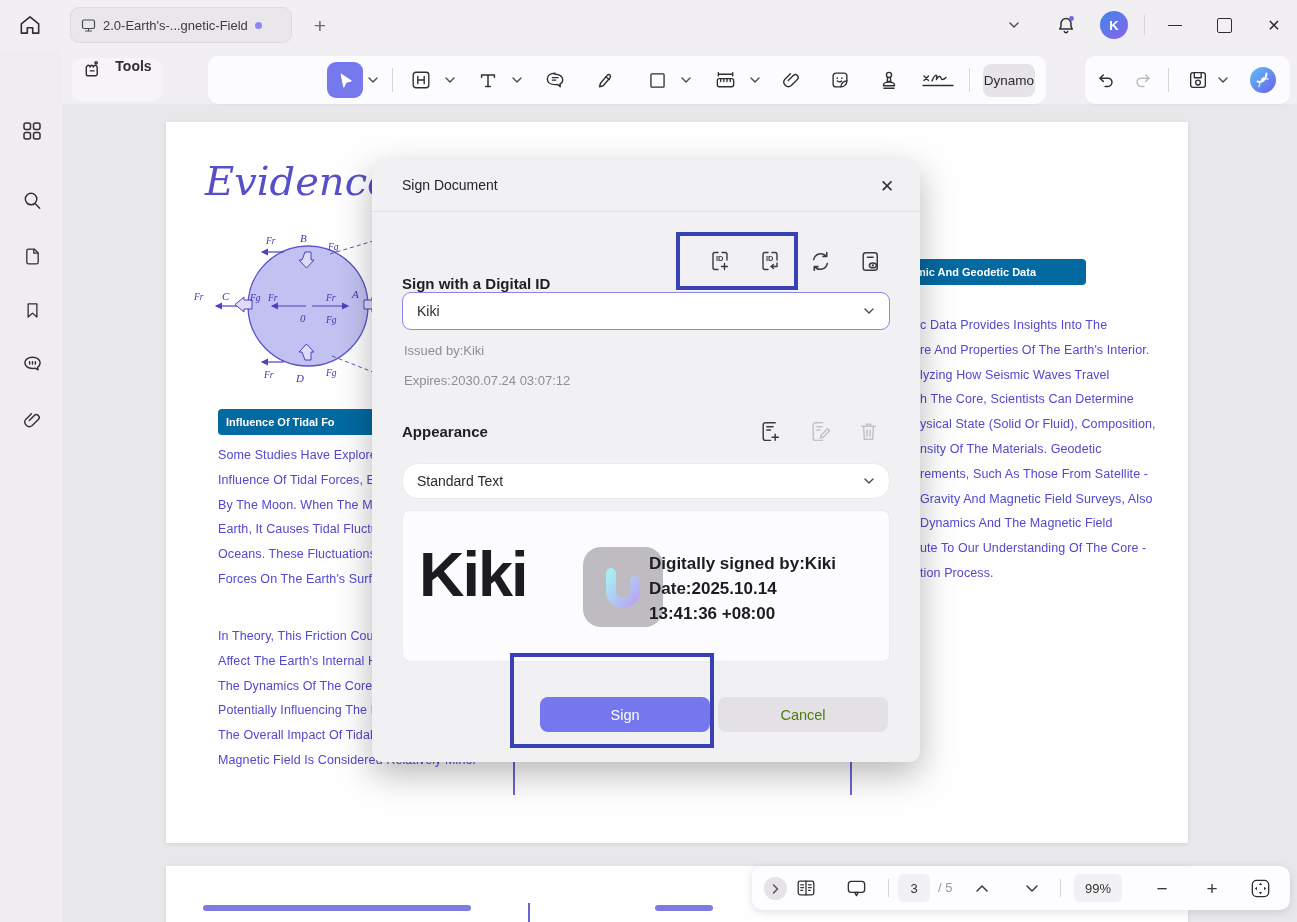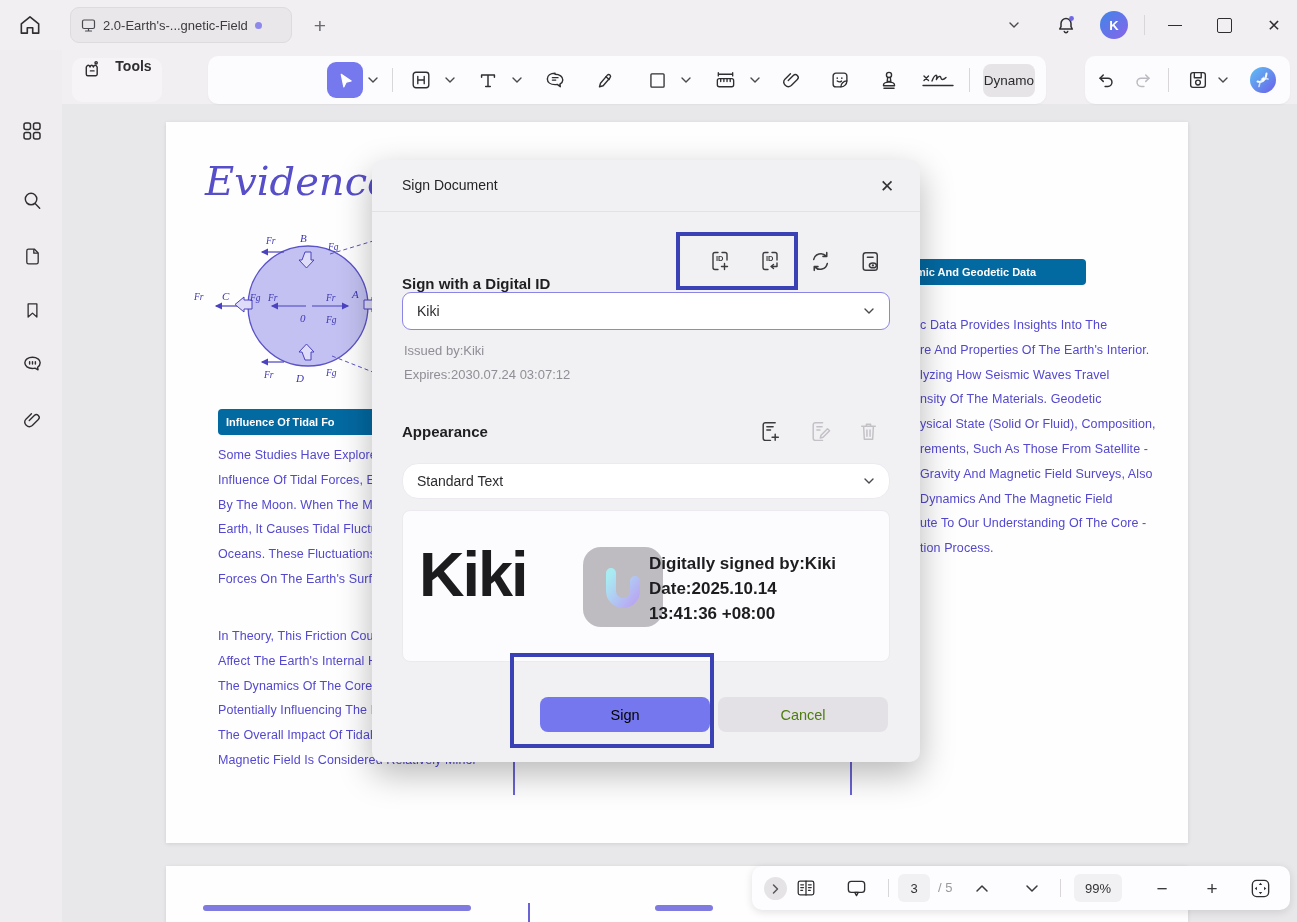--- a/index.html
+++ b/index.html
@@ -62,21 +62,21 @@
   .dlg-grey{position:absolute;left:32px;font-size:13px;color:#8f8e94;}
   .preview{position:absolute;left:30px;top:350px;width:488px;height:152px;background:#fcfbfd;border:1px solid #eceaef;
            border-radius:8px;box-sizing:border-box;}
   .pv-name{position:absolute;left:16px;top:27px;font-size:63px;font-weight:bold;letter-spacing:-2px;color:#1c1b1e;}
   .pv-mark{position:absolute;left:180px;top:36px;width:80px;height:80px;border-radius:18px;
            background:rgba(128,126,134,.5);display:flex;align-items:center;justify-content:center;}
   .pv-text{position:absolute;left:246px;top:40px;font-size:17px;font-weight:bold;color:#1d1d20;}
   .pv-text div{line-height:25px;white-space:nowrap;}
   .btn{position:absolute;top:537px;width:170px;height:35px;border-radius:8px;display:flex;align-items:center;
        justify-content:center;font-size:14.5px;}
-  .btn-sign{left:168px;background:#7577ee;color:#000000;}
+  .btn-sign{left:168px;background:#7577ee;color:#ffffff;}
   .btn-cancel{left:346px;background:#e3e1e5;color:#4d7c0f;}
   
   .statusbar{position:absolute;left:752px;top:866px;width:538px;height:44px;background:#fdfcfe;border-radius:10px;
              box-shadow:0 2px 8px rgba(0,0,0,.12);z-index:20;}
   .sb-ic{position:absolute;top:10px;width:24px;height:24px;display:flex;align-items:center;justify-content:center;}
   .sb-box{position:absolute;top:8px;height:28px;background:#f1f0f3;border:none;border-radius:6px;text-align:center;
           font-size:13px;color:#333;font-family:"Liberation Sans",sans-serif;padding:0;}
   .sb-txt{position:absolute;top:14px;font-size:13px;color:#9a999e;}
   .collapse{position:absolute;left:12px;top:11px;width:23px;height:23px;border-radius:50%;background:#e5e3e6;
             display:flex;align-items:center;justify-content:center;}
@@ -403,22 +403,23 @@
       <div>Magnetic Field Is Considered Relatively Minor</div>
     </div>
 
   <div class="hl-bar" style="left:908px;top:259px;width:178px;">mic And Geodetic Data</div>
 
   <div class="doc-lines" style="left:920px;top:313px;">
 
   <div>c Data Provides Insights Into The</div>
       <div>re And Properties Of The Earth's Interior.</div>
       <div>lyzing How Seismic Waves Travel</div>
+      <div>h The Core, Scientists Can Determine</div>
+      <div>ysical State (Solid Or Fluid), Composition,</div>
       <div>nsity Of The Materials. Geodetic</div>
-      <div>ysical State (Solid Or Fluid), Composition,</div>
       <div>rements, Such As Those From Satellite -</div>
       <div>Gravity And Magnetic Field Surveys, Also</div>
       <div>Dynamics And The Magnetic Field</div>
       <div>ute To Our Understanding Of The Core -</div>
       <div>tion Process.</div>
     </div>
 
   <div class="tline" style="left:513px;top:762px;height:33px;"></div>
   <div class="tline" style="left:850px;top:745px;height:50px;"></div>
 
@@ -467,21 +468,21 @@
     </div>
 
     <div class="dlg-select sel-id">
       <span>Kiki</span>
       <svg width="12" height="8" viewBox="0 0 12 8">
           <polyline points="2,2 6,6 10,2" fill="none" stroke="#4a4a4e" stroke-width="1.4" stroke-linecap="round" stroke-linejoin="round"></polyline>
         </svg>
     </div>
 
     <div class="dlg-grey" style="top:183px;">Issued by:Kiki</div>
-    <div class="dlg-grey" style="top:207px;text-align:right;">Expires:2030.07.24 03:07:12</div>
+    <div class="dlg-grey" style="top:213px;text-align:right;">Expires:2030.07.24 03:07:12</div>
 
     <div class="dlg-label" style="top:263px;">Appearance</div>
 
     <div class="dlg-ic" style="left:381px;top:254px;">
       <svg width="25" height="25" viewBox="0 0 24 24" fill="none" stroke="#3b3b3f" stroke-width="1.4" stroke-linecap="round">
         <path d="M16.5 3.5 H7 a2 2 0 0 0 -2 2 v13 a2 2 0 0 0 2 2 h5"></path>
         <path d="M8.5 7.5 h6 M8.5 10.5 h3.5"></path>
         <path d="M16.5 14.5 v6 M13.5 17.5 h6"></path>
       </svg>
     </div>

